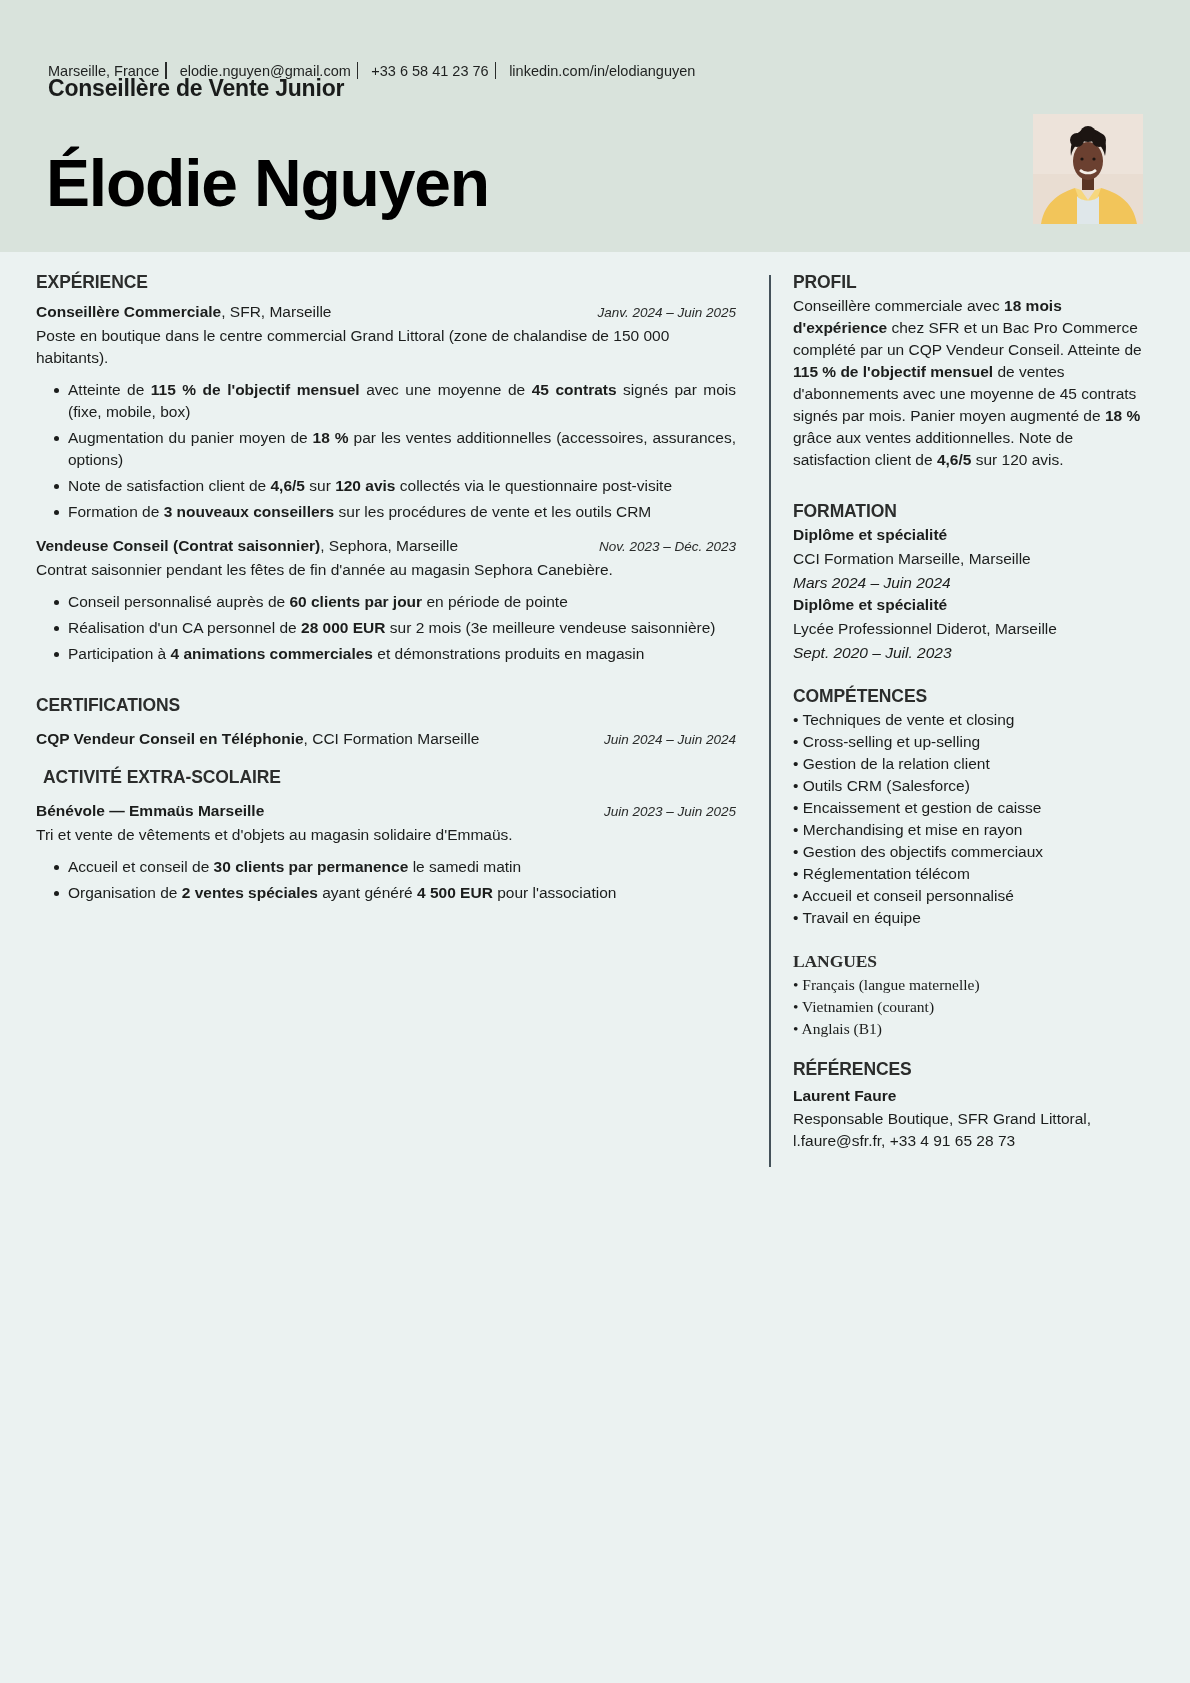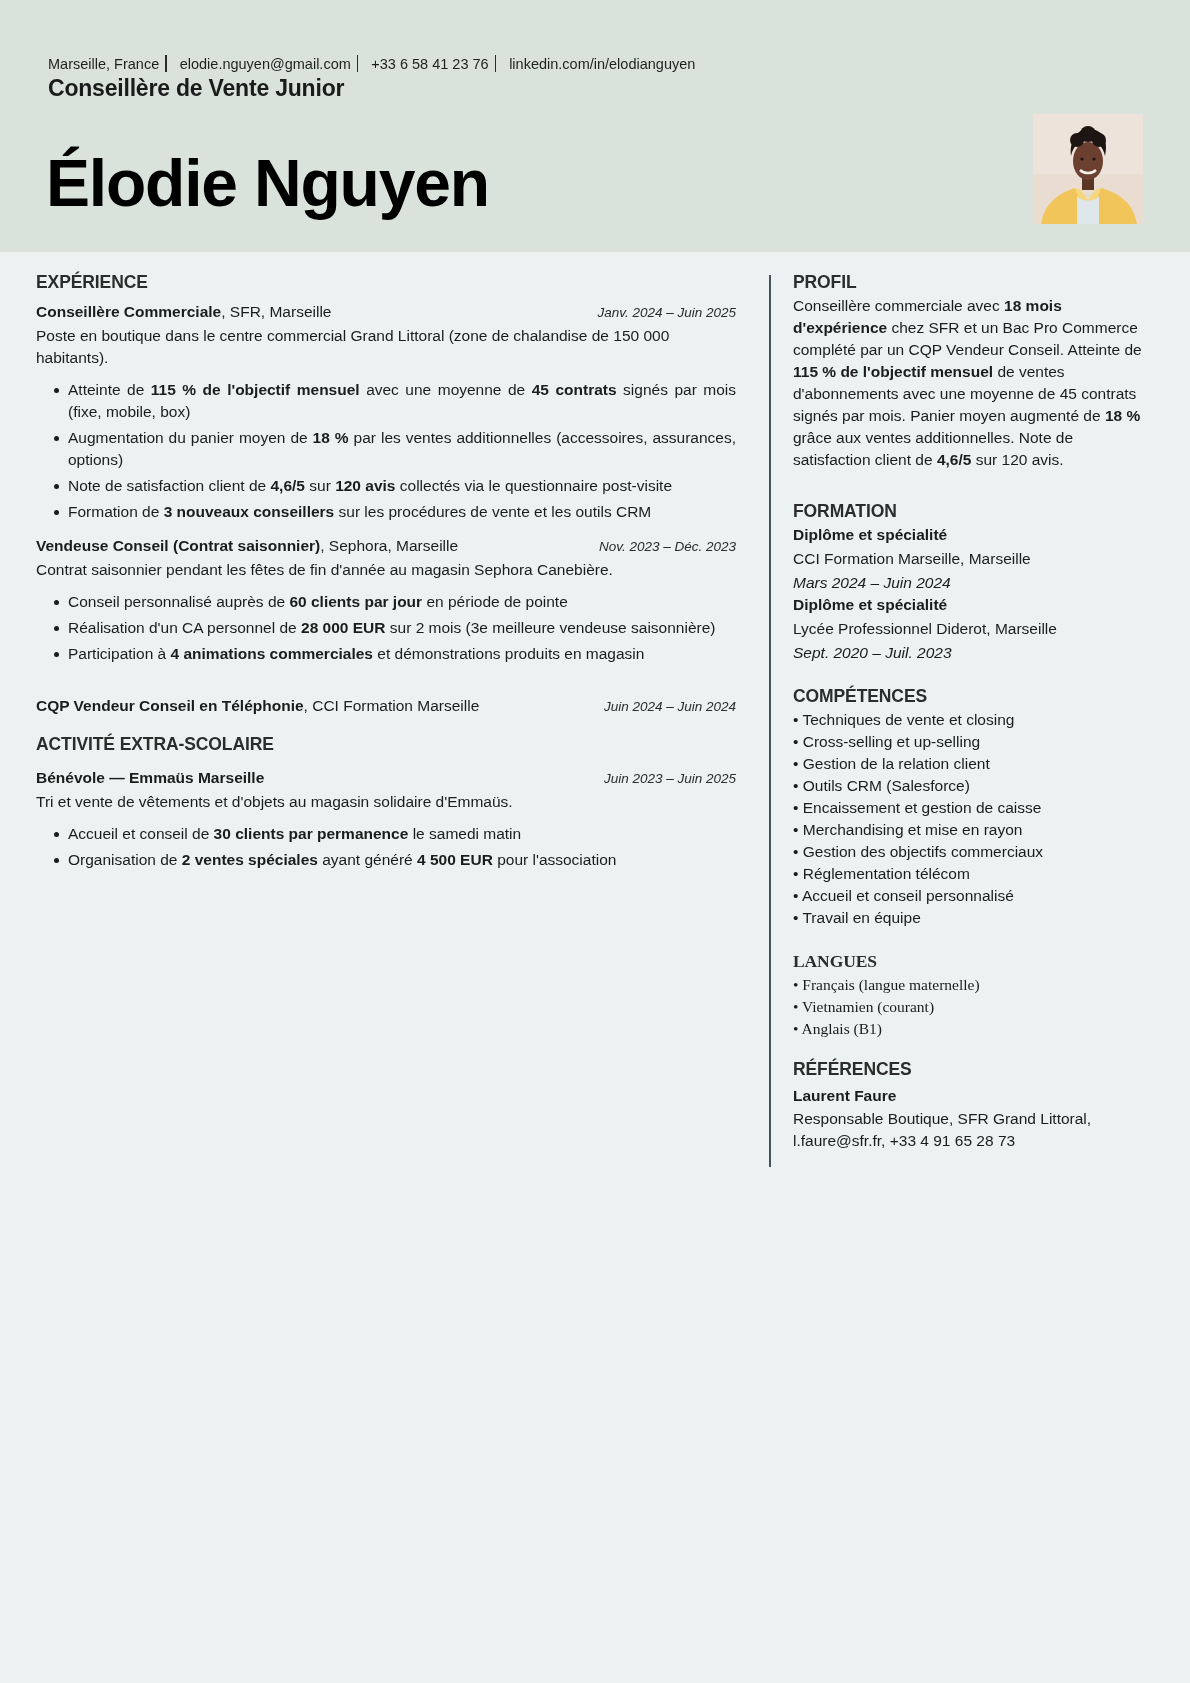--- a/index.html
+++ b/index.html
@@ -9,21 +9,21 @@
       font-family: "Liberation Sans", "DejaVu Sans", sans-serif;
       color: #1b1d1c;
       position: relative;
       overflow: hidden;
     }
     .header {
       position: absolute; left: 0; top: 0; width: 1190px; height: 252px;
       background: #d9e3dc;
     }
     .contact {
-      position: absolute; left: 48px; top: 55px;
+      position: absolute; left: 48px; top: 62px;
       font-size: 14.5px; color: #1f2120; white-space: nowrap;
       display: flex; align-items: center;
     }
     .contact .sep {
       display: inline-block; width: 1.5px; height: 17px; background: #2a2c2b;
       margin: 0 13px 0 6px;
     }
     .job-title {
       position: absolute; left: 48px; top: 75px;
       font-size: 23px; font-weight: bold; color: #1a1c1b; letter-spacing: -0.2px;
@@ -138,28 +138,29 @@
       <div class="desc">Contrat saisonnier pendant les fêtes de fin d'année au magasin Sephora Canebière.</div>
       <ul class="bullets">
           <li><span>Conseil personnalisé auprès de </span><b>60 clients par jour</b><span> en période de pointe</span></li>
           <li><span>Réalisation d'un CA personnel de </span><b>28 000 EUR</b><span> sur 2 mois (3e meilleure vendeuse saisonnière)</span></li>
           <li><span>Participation à </span><b>4 animations commerciales</b><span> et démonstrations produits en magasin</span></li>
         </ul>
     </div>
   </section>
 
   <section style="margin-top:30px;">
+    <div class="section-title" style="margin-bottom:12px;">CERTIFICATIONS</div>
     <div class="entry-head">
       <span><span class="role">CQP Vendeur Conseil en Téléphonie</span><span>, CCI Formation Marseille</span></span>
       <span class="date">Juin 2024 – Juin 2024</span>
     </div>
   </section>
 
   <section style="margin-top:16px;">
-    <div class="section-title" style="margin-bottom:12px;">ACTIVITÉ EXTRA-SCOLAIRE</div>
+    <div class="section-title" style="margin-bottom:12px;margin-left:7px;">ACTIVITÉ EXTRA-SCOLAIRE</div>
     <div class="entry-head">
       <span><span class="role">Bénévole — Emmaüs Marseille</span><span></span></span>
       <span class="date">Juin 2023 – Juin 2025</span>
     </div>
     <div class="desc">Tri et vente de vêtements et d'objets au magasin solidaire d'Emmaüs.</div>
     <ul class="bullets">
         <li><span>Accueil et conseil de </span><b>30 clients par permanence</b><span> le samedi matin</span></li>
         <li><span>Organisation de </span><b>2 ventes spéciales</b><span> ayant généré </span><b>4 500 EUR</b><span> pour l'association</span></li>
       </ul>
   </section>

